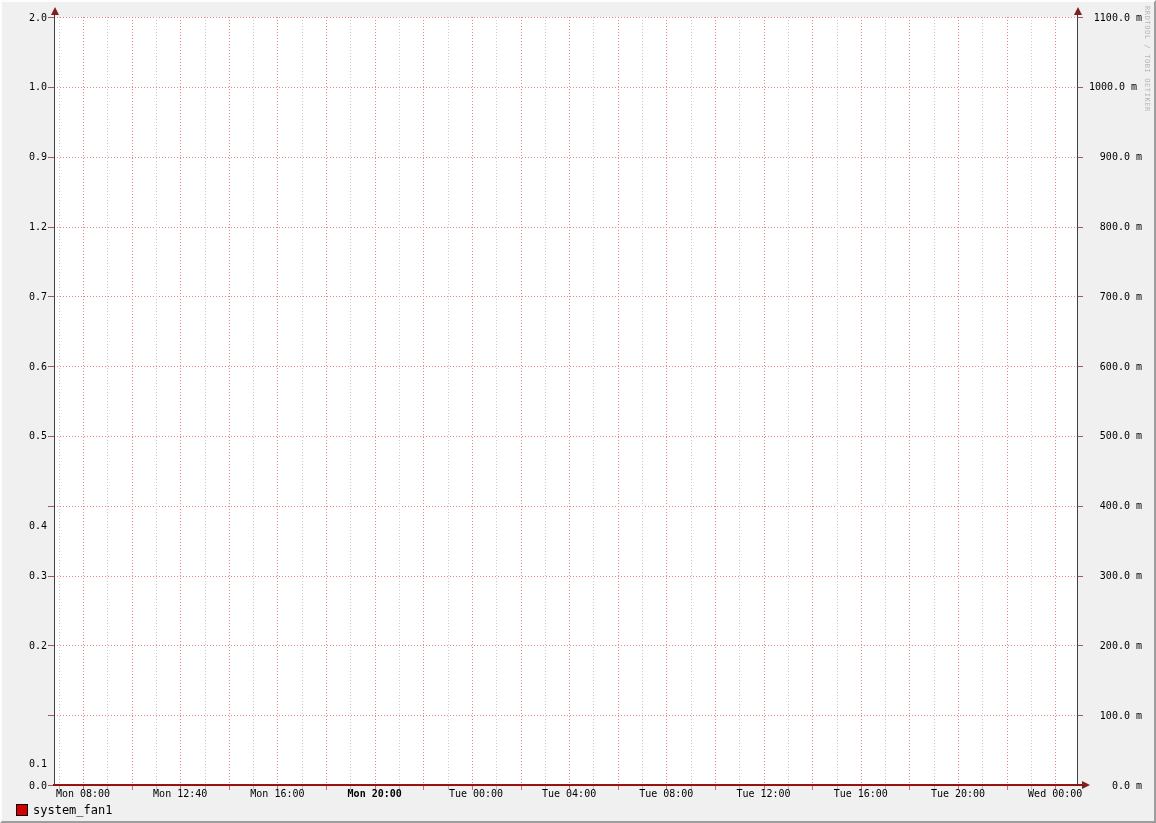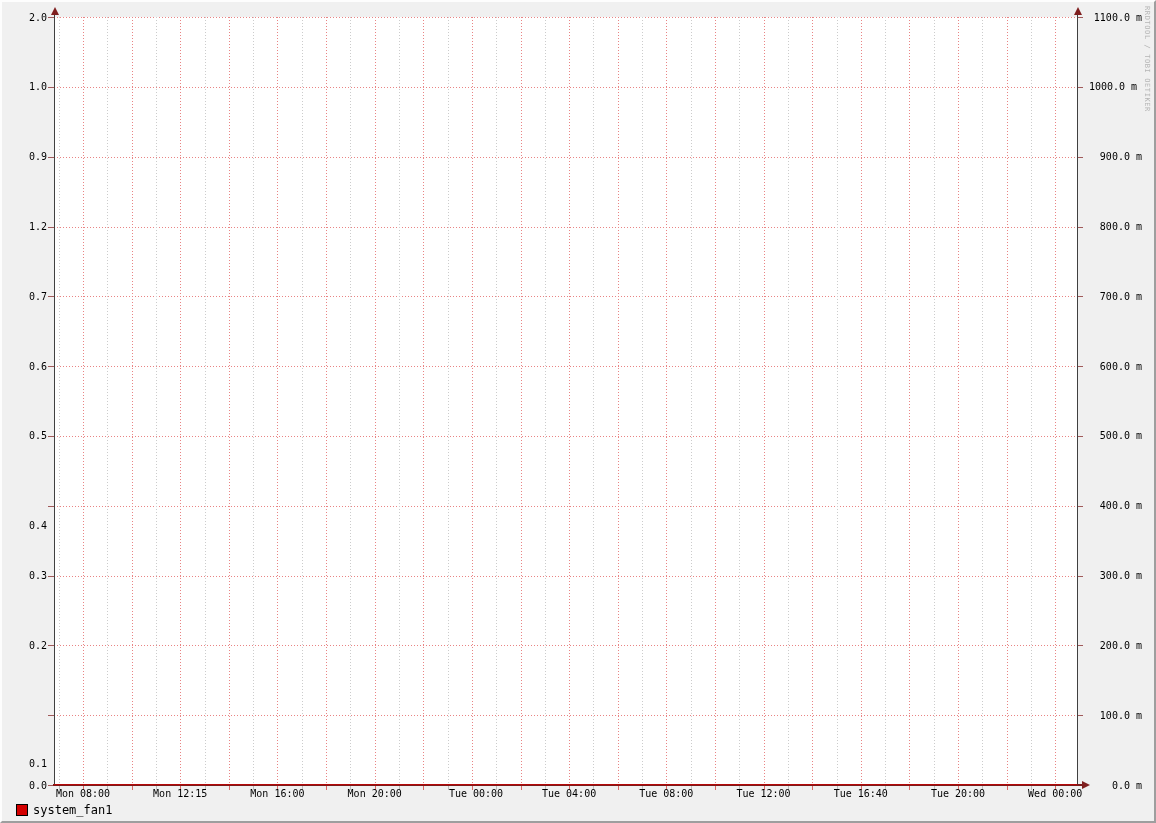--- a/index.html
+++ b/index.html
@@ -215,28 +215,28 @@
       <div class="ylabel ylabel-right" style="left: 1082px; top: 428.4px;">500.0 m</div>
       <div class="ylabel ylabel-right" style="left: 1082px; top: 358.6px;">600.0 m</div>
       <div class="ylabel ylabel-right" style="left: 1082px; top: 288.8px;">700.0 m</div>
       <div class="ylabel ylabel-right" style="left: 1082px; top: 219px;">800.0 m</div>
       <div class="ylabel ylabel-right" style="left: 1082px; top: 149.1px;">900.0 m</div>
       <div class="ylabel ylabel-right" style="left: 1082px; top: 79.3px; text-align: center;">1000.0 m</div>
       <div class="ylabel ylabel-right" style="left: 1082px; top: 9.5px;">1100.0 m</div>
     </div>
   <div id="labels-x">
       <div class="xlabel" style="left: 41px; top: 786px;">Mon 08:00</div>
-      <div class="xlabel" style="left: 138.2px; top: 786px;">Mon 12:15</div>
+      <div class="xlabel" style="left: 138.2px; top: 786px;">Mon 12:40</div>
       <div class="xlabel" style="left: 235.4px; top: 786px;">Mon 16:00</div>
-      <div class="xlabel" style="left: 332.7px; top: 786px;">Mon 20:00</div>
+      <div class="xlabel" style="left: 332.7px; top: 786px; font-weight: bold;">Mon 20:00</div>
       <div class="xlabel" style="left: 434px; top: 786px;">Tue 00:00</div>
       <div class="xlabel" style="left: 527.1px; top: 786px;">Tue 04:00</div>
       <div class="xlabel" style="left: 624.3px; top: 786px;">Tue 08:00</div>
       <div class="xlabel" style="left: 721.5px; top: 786px;">Tue 12:00</div>
-      <div class="xlabel" style="left: 818.8px; top: 786px;">Tue 16:40</div>
+      <div class="xlabel" style="left: 818.8px; top: 786px;">Tue 16:00</div>
       <div class="xlabel" style="left: 916px; top: 786px;">Tue 20:00</div>
       <div class="xlabel" style="left: 1013.2px; top: 786px;">Wed 00:00</div>
     </div>
 
   <div id="legend">
     <span id="legend-swatch" style="background: rgb(212, 0, 0);"></span>
     <span id="legend-label">system_fan1</span>
   </div>
 
   <div id="watermark">RRDTOOL / TOBI OETIKER</div>

